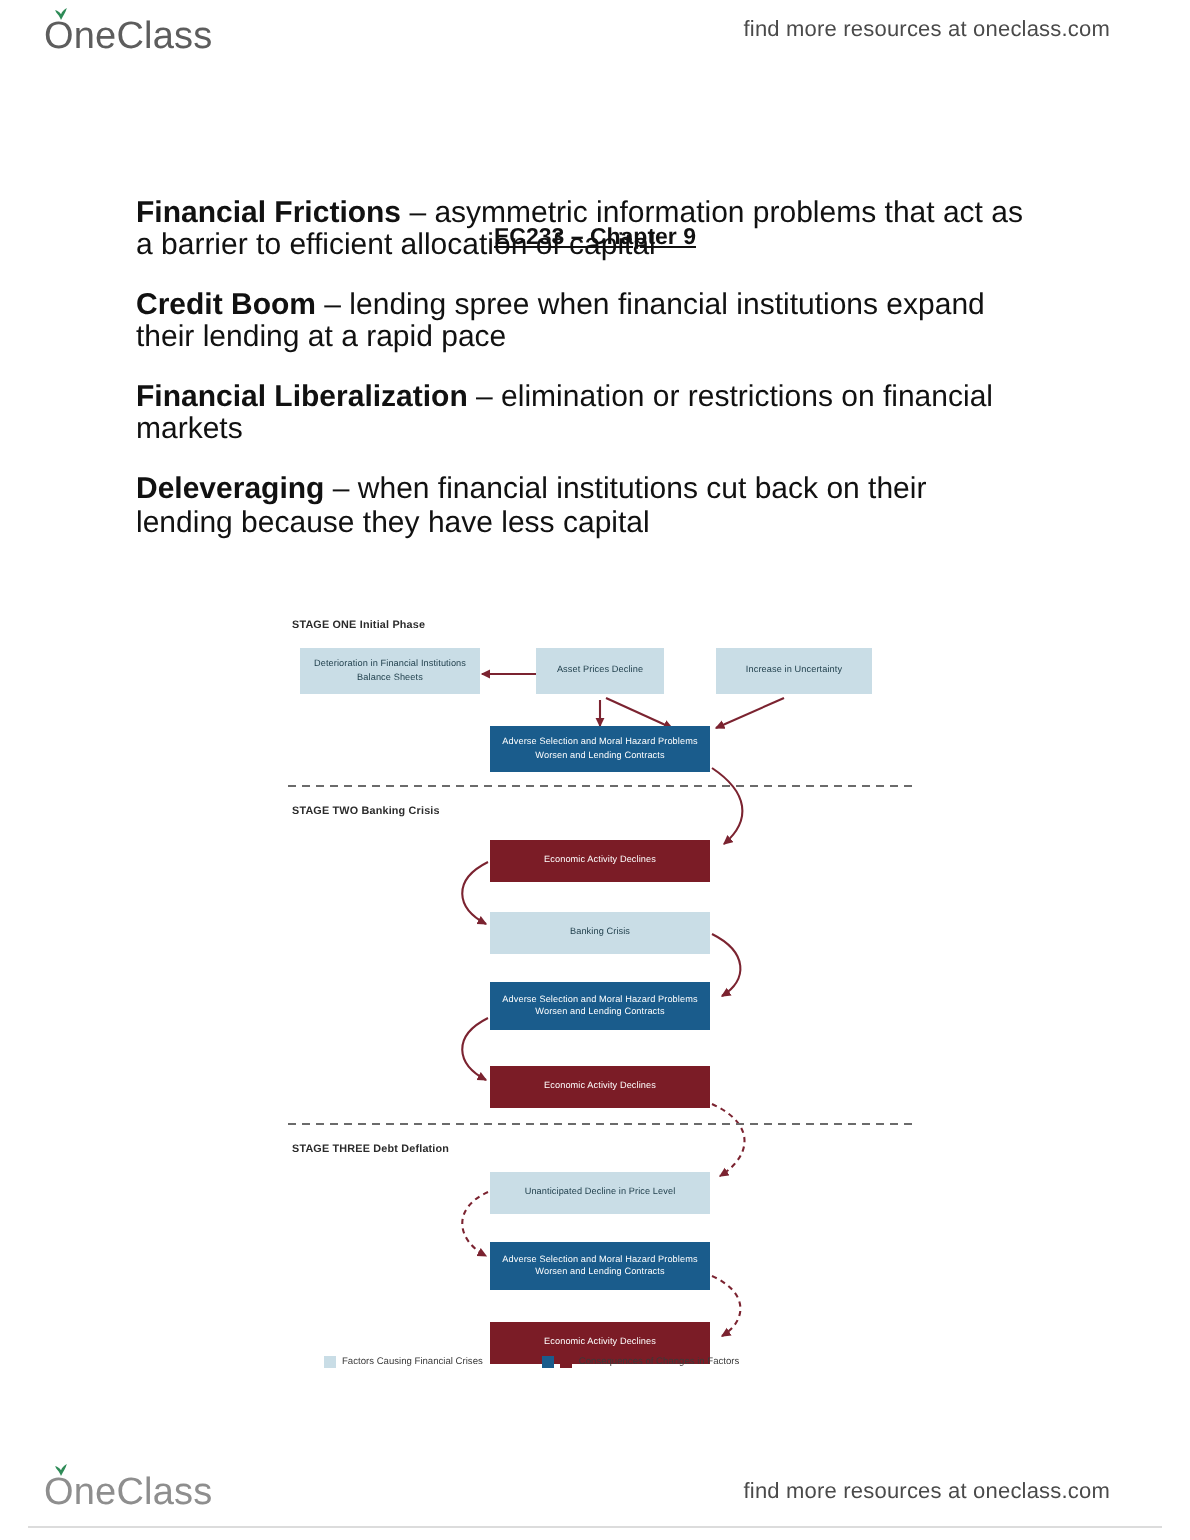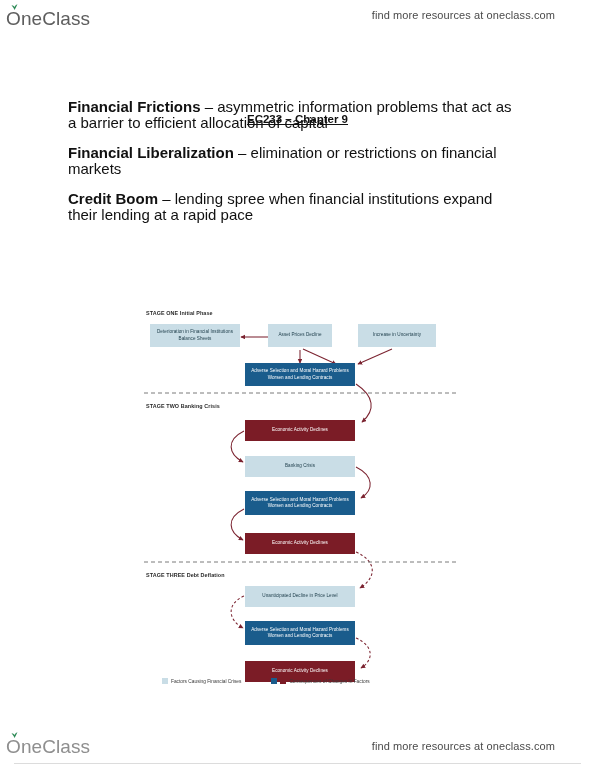--- a/index.html
+++ b/index.html
@@ -22,21 +22,21 @@
     top: 0; left: 0;
     width: 595px; height: 44px;
   }
   .page-footer {
     position: absolute;
     bottom: 0; left: 0;
     width: 595px; height: 52px;
   }
   .brand-logo {
     position: absolute;
-    left: 6px;
+    left: 22px;
     display: flex;
     align-items: flex-start;
     font-family: "Liberation Sans", sans-serif;
     font-size: 19px;
     letter-spacing: .1px;
     color: #5d5d5d;
     font-weight: 400;
   }
   .page-header .brand-logo { top: 8px; }
   .page-footer .brand-logo { top: 18px; color: #8e8e8e; }
@@ -188,24 +188,27 @@
 
 <div class="doc-title">
   <span>EC233 – Chapter 9</span>
 </div>
 
 <div class="notes">
   <div class="note-item">
     <span class="note-term">Financial Frictions</span><span> – asymmetric information problems that act as a barrier to efficient allocation of capital</span>
   </div>
   <div class="note-item">
+    <span class="note-term">Credit Boom</span><span> – lending spree when financial institutions expand their lending at a rapid pace</span>
+  </div>
+  <div class="note-item">
     <span class="note-term">Financial Liberalization</span><span> – elimination or restrictions on financial markets</span>
   </div>
   <div class="note-item">
-    <span class="note-term">Credit Boom</span><span> – lending spree when financial institutions expand their lending at a rapid pace</span>
+    <span class="note-term">Deleveraging</span><span> – when financial institutions cut back on their lending because they have less capital</span>
   </div>
 </div>
 
 <div class="figure">
 
   <svg class="fig-svg" width="322" height="392" viewBox="0 0 322 392">
     <defs>
       <marker id="ah" markerWidth="5" markerHeight="5" refX="4" refY="2.2" orient="auto">
         <path d="M0,0 L4.6,2.2 L0,4.4 z" fill="#7b2330"></path>
       </marker>

